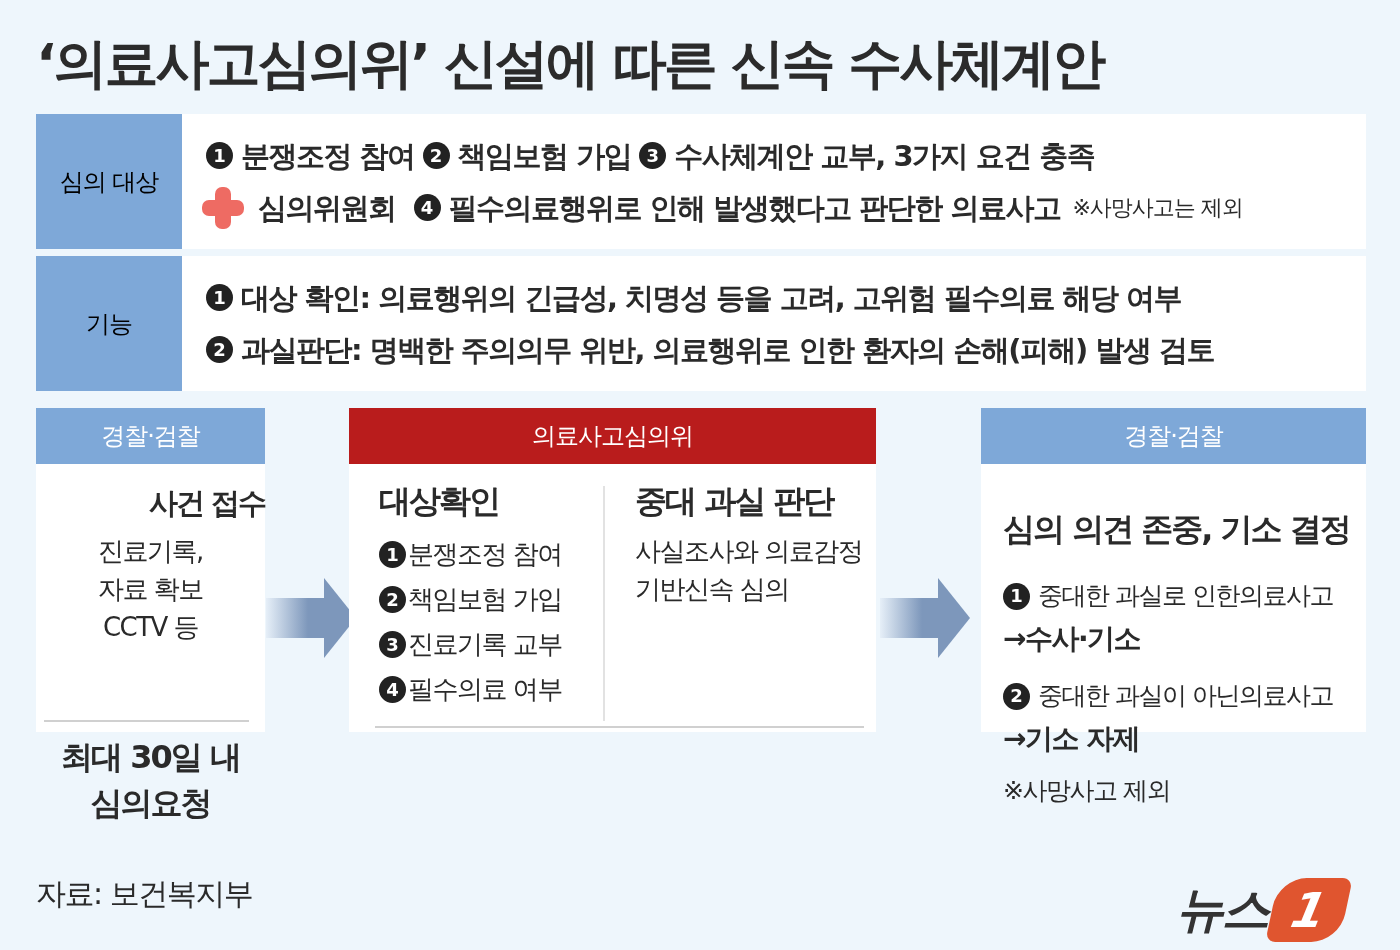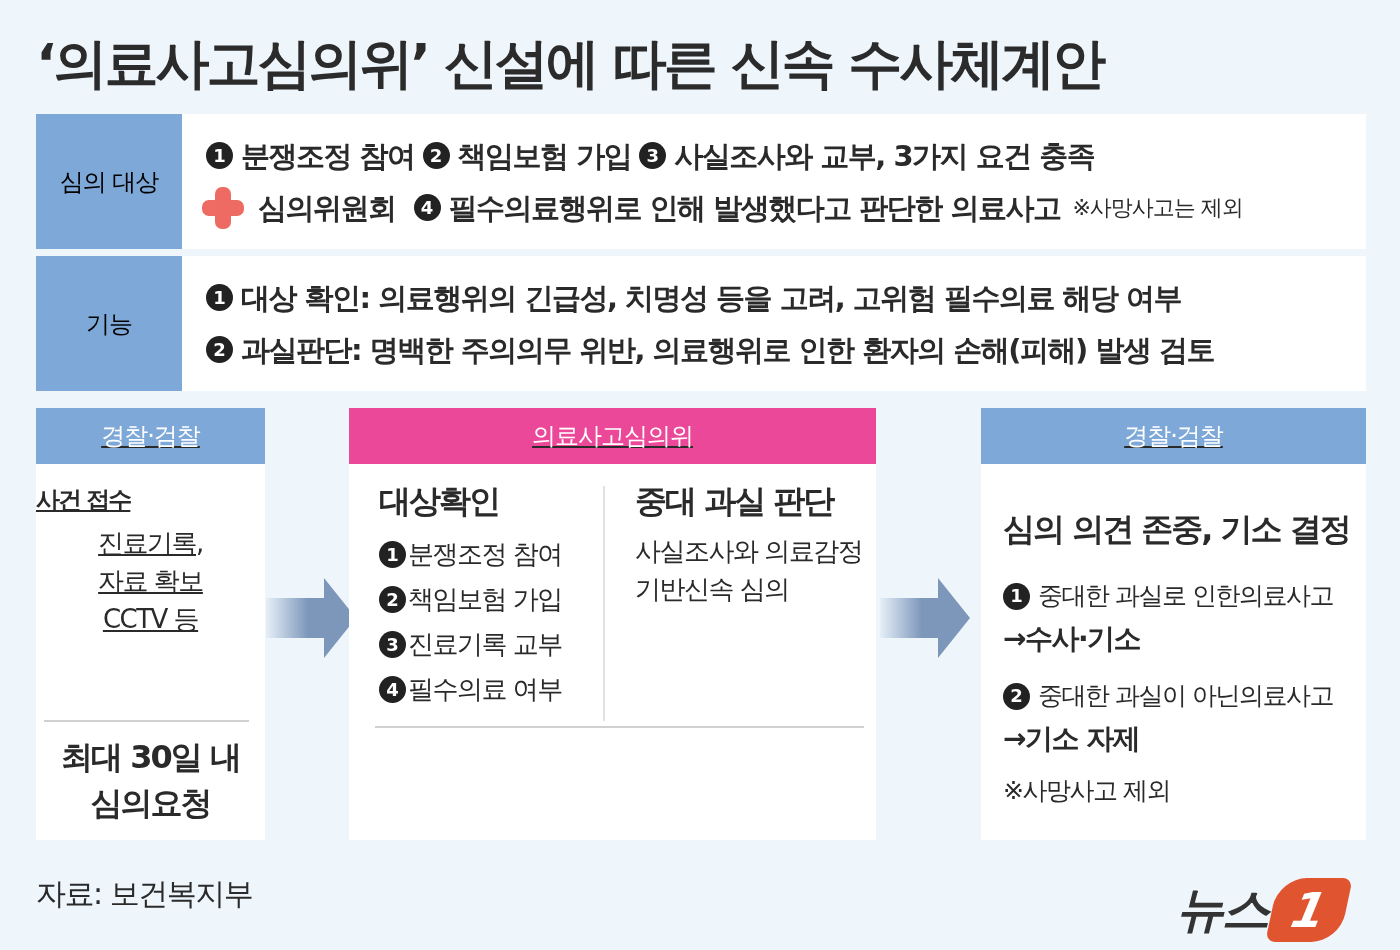--- a/index.html
+++ b/index.html
@@ -15,29 +15,29 @@
   .row2 { top: 256px; height: 135px; }
   .line { font-size: 29px; font-weight: bold; letter-spacing: -1.5px; white-space: nowrap; display: flex; align-items: center; line-height: 52px; }
   .num { display: inline-flex; width: 27px; height: 27px; border-radius: 50%; background: #222; color: #fff; font-size: 18px; font-weight: bold; align-items: center; justify-content: center; margin-right: 8px; letter-spacing: 0; flex-shrink: 0; }
   .sp { margin-left: 8px; }
   .note { font-size: 22px; font-weight: normal; margin-left: 12px; letter-spacing: -1px; }
   .cross { position: relative; width: 46px; height: 46px; margin-right: 12px; margin-left: -6px; flex-shrink: 0; }
   .cross::before, .cross::after { content: ""; position: absolute; background: #ee6b63; border-radius: 7px; }
   .cross::before { left: 15px; top: 2px; width: 16px; height: 42px; }
   .cross::after { left: 2px; top: 15px; width: 42px; height: 16px; }
 
-  .panel { position: absolute; top: 408px; height: 432px; background: #ffffff; text-decoration: underline; }
+  .panel { position: absolute; top: 408px; height: 324px; background: #ffffff; }
   .panel .head { height: 56px; color: #ffffff; font-size: 24px; display: flex; align-items: center; justify-content: center; letter-spacing: -1px; }
   .p1 { left: 36px; width: 229px; }
   .p2 { left: 349px; width: 527px; }
   .p3 { left: 981px; width: 385px; }
   .blue { background: #7ea8d8; }
-  .purple { background: #ec4899; }
+  .purple { background: #b91c1c; }
 
-  .p1 .big { text-align: left; font-size: 24px; font-weight: bold; letter-spacing: -2px; margin-top: 20px; }
+  .p1 .big { text-align: right; font-size: 29px; font-weight: bold; letter-spacing: -2px; margin-top: 20px; }
   .p1 .sub { text-align: center; font-size: 26px; letter-spacing: -1.5px; line-height: 38px; margin-top: 8px; }
   .p1 .div { position: absolute; left: 8px; right: 16px; top: 312px; border-top: 2px solid #d0d0d0; }
   .p1 .foot { position: absolute; left: 0; right: 0; top: 326px; text-align: center; font-size: 32px; font-weight: bold; letter-spacing: -2px; line-height: 46px; }
 
   .p2 .col-left { position: absolute; left: 30px; top: 72px; width: 220px; }
   .p2 .col-right { position: absolute; left: 286px; top: 72px; width: 240px; }
   .p2 .vdiv { position: absolute; left: 254px; top: 78px; height: 235px; border-left: 2px solid #e2e2e2; }
   .p2 .col-head { font-size: 32px; font-weight: bold; letter-spacing: -2px; margin-bottom: 8px; }
   .p2 .item { font-size: 26px; letter-spacing: -1.5px; line-height: 45px; display: flex; align-items: center; white-space: nowrap; }
   .p2 .item .num { margin-right: 2px; }
@@ -70,21 +70,21 @@
 
 <div class="info-row row1">
   <div class="label">심의 대상</div>
   <div class="content">
     <div class="line">
       <span class="num">1</span>
       <span>분쟁조정 참여</span>
       <span class="num sp">2</span>
       <span>책임보험 가입</span>
       <span class="num sp">3</span>
-      <span>사실조사와 교부, 3가지 요건 충족</span>
+      <span>수사체계안 교부, 3가지 요건 충족</span>
     </div>
     <div class="line">
       <span class="cross"></span>
       <span>심의위원회</span>
       <span class="num" style="margin-left:18px">4</span>
       <span>필수의료행위로 인해 발생했다고 판단한 의료사고</span>
       <span class="note">※사망사고는 제외</span>
     </div>
   </div>
 </div>

